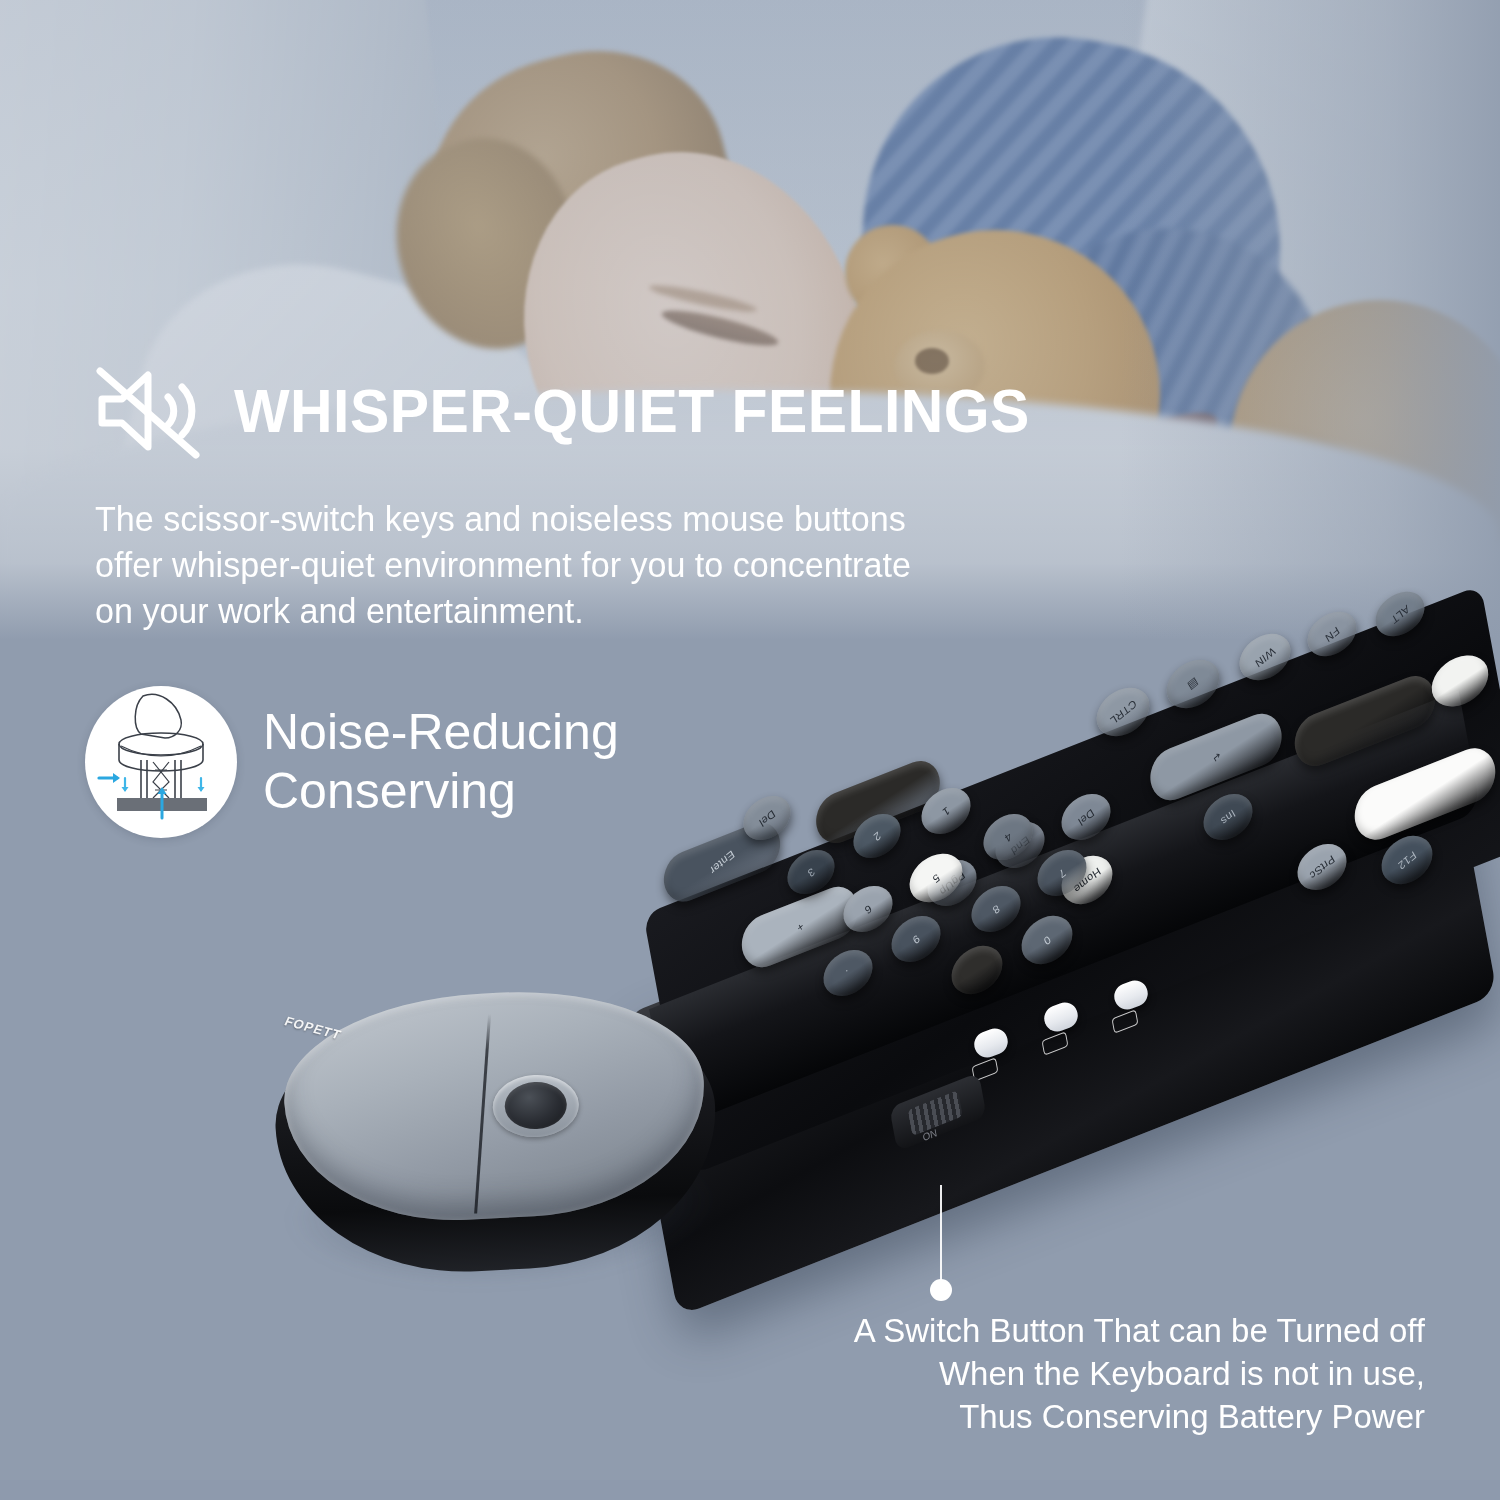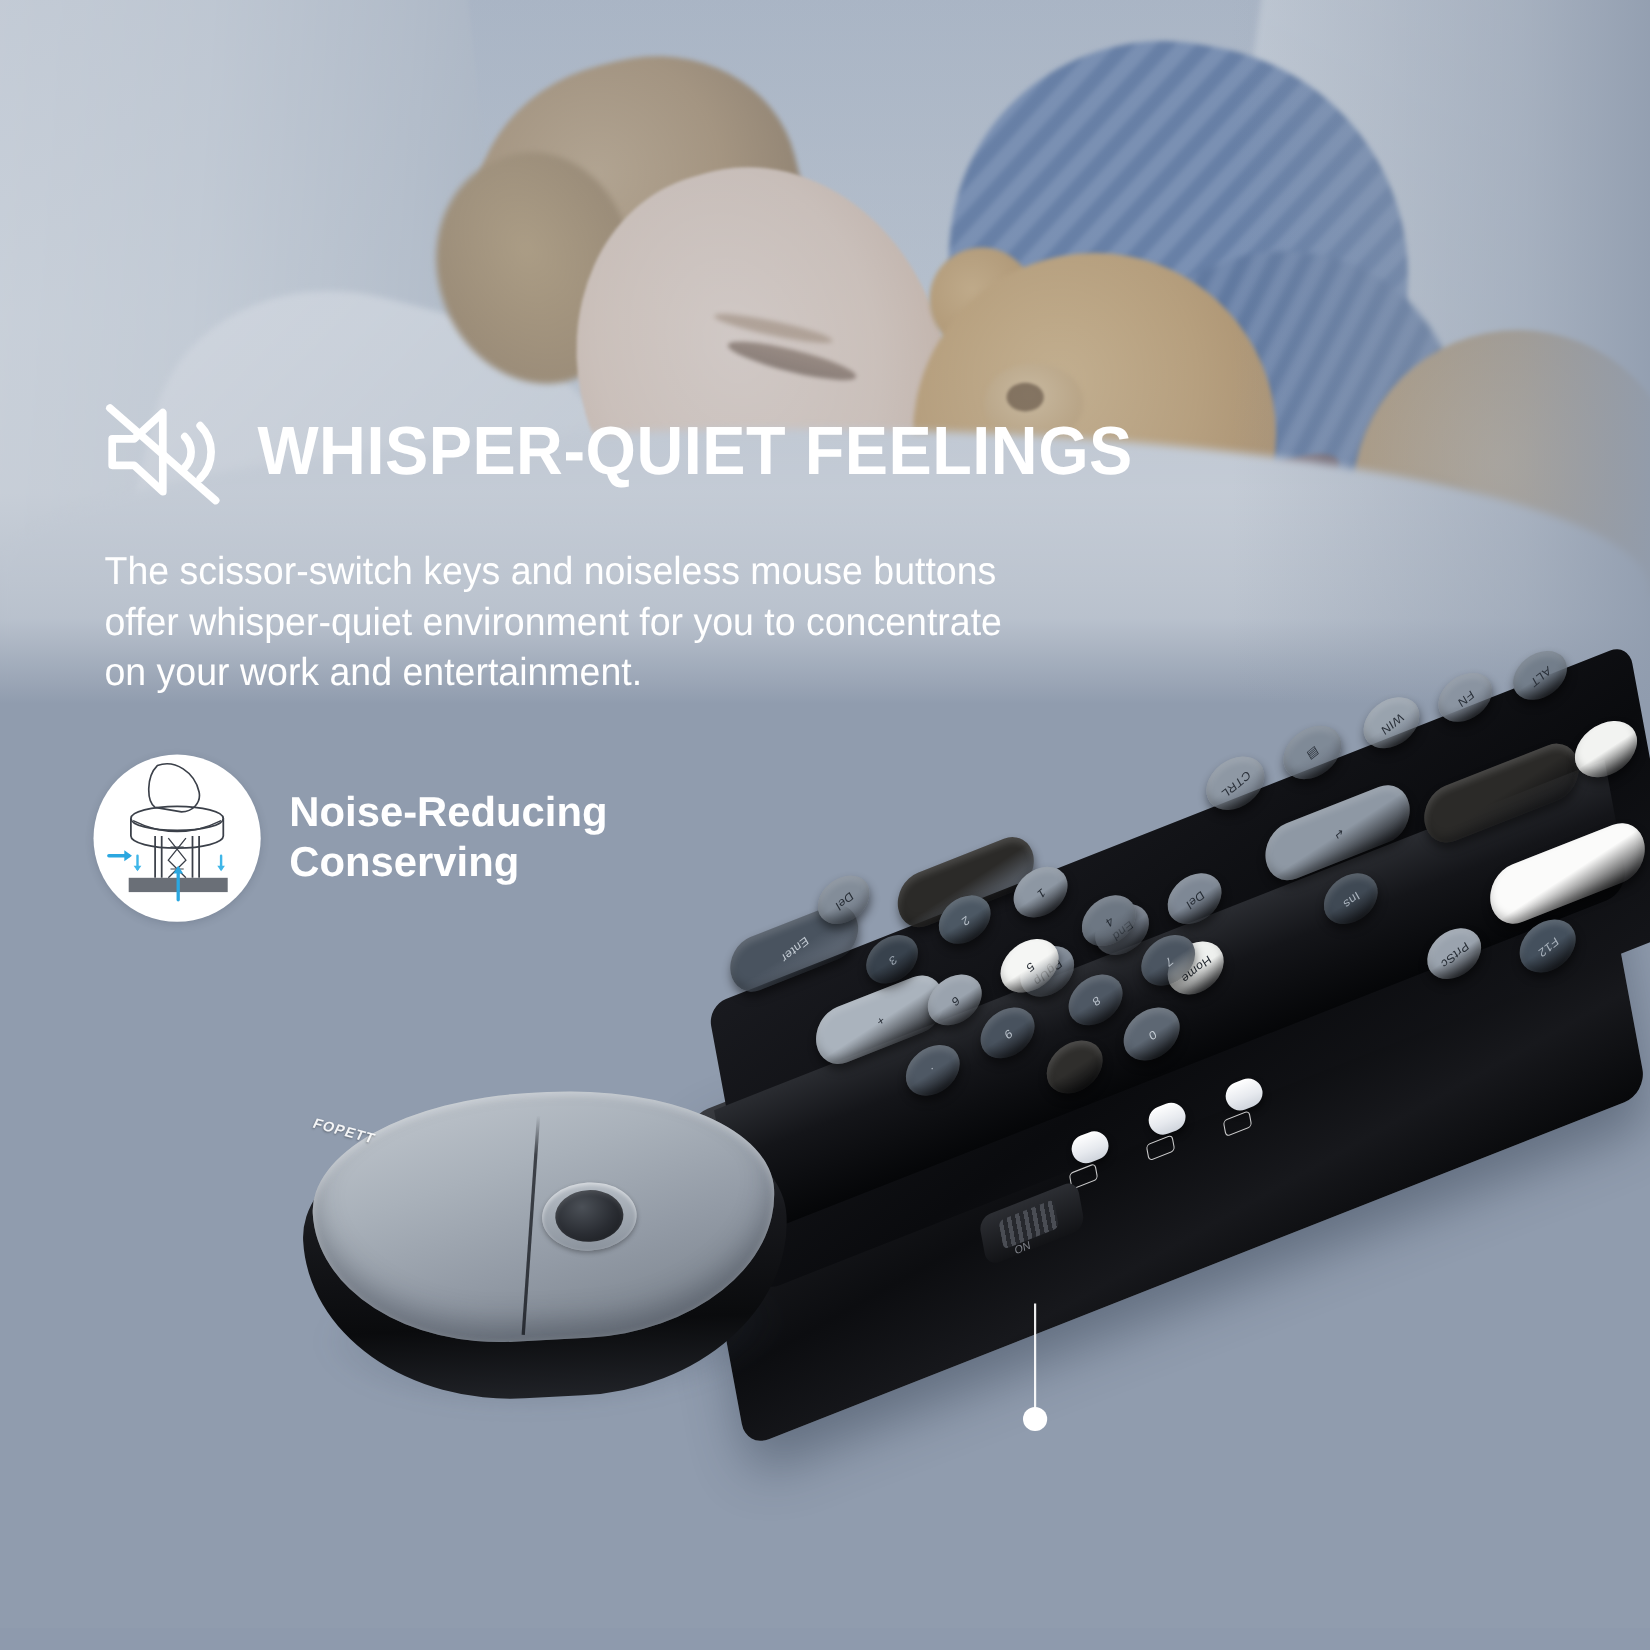--- a/index.html
+++ b/index.html
@@ -91,21 +91,21 @@
   .body-copy{position:absolute;left:95px;top:496px;width:1080px;color:#fff;
      font-size:35.5px;line-height:1.30;font-weight:400;transform:scaleX(.96);
      transform-origin:left top;}
   .body-copy div{white-space:nowrap;}
 
   
   .badge{position:absolute;left:85px;top:686px;display:flex;align-items:center;gap:26px;}
   .badge-circle{width:152px;height:152px;border-radius:50%;background:#fff;
      position:relative;overflow:hidden;flex:0 0 auto;
      box-shadow:0 2px 8px rgba(40,50,65,.18);}
-  .badge-label{color:#fff;font-size:38px;line-height:1.18;font-weight:700;}
+  .badge-label{color:#fff;font-size:50px;line-height:1.18;font-weight:400;}
 
   
   .kb{position:absolute;left:590px;top:600px;width:980px;height:620px;}
   .kb-body{position:absolute;left:30px;top:255px;width:880px;height:300px;
      background:linear-gradient(172deg,#3a3c41 0%,#1d1e22 22%,#0c0d10 55%,#17181c 78%,#07080a 100%);
      border-radius:22px;transform:rotate(-21.5deg) skewX(-11deg);
      box-shadow:0 26px 46px rgba(40,52,70,.42);}
   .kb-face{position:absolute;left:40px;top:250px;width:870px;height:120px;
      background:linear-gradient(180deg,#2a2c31 0%,#141519 40%,#050608 100%);
      border-radius:0 0 22px 22px;transform:rotate(-21.5deg) skewX(-11deg);}
@@ -366,14 +366,19 @@
     <div class="mouse-base"></div>
     <div class="mouse-top"></div>
     <div class="mouse-split"></div>
     <div class="wheel-ring"></div>
     <div class="wheel"></div>
     <div class="mouse-logo">FOPETT</div>
   </div>
 
   <div class="lead-line"></div>
   <div class="lead-dot"></div>
+  <div class="caption">
+    <div>A Switch Button That can be Turned off</div>
+    <div>When the Keyboard is not in use,</div>
+    <div>Thus Conserving Battery Power</div>
+  </div>
 
 </div>
 
 </body></html>

